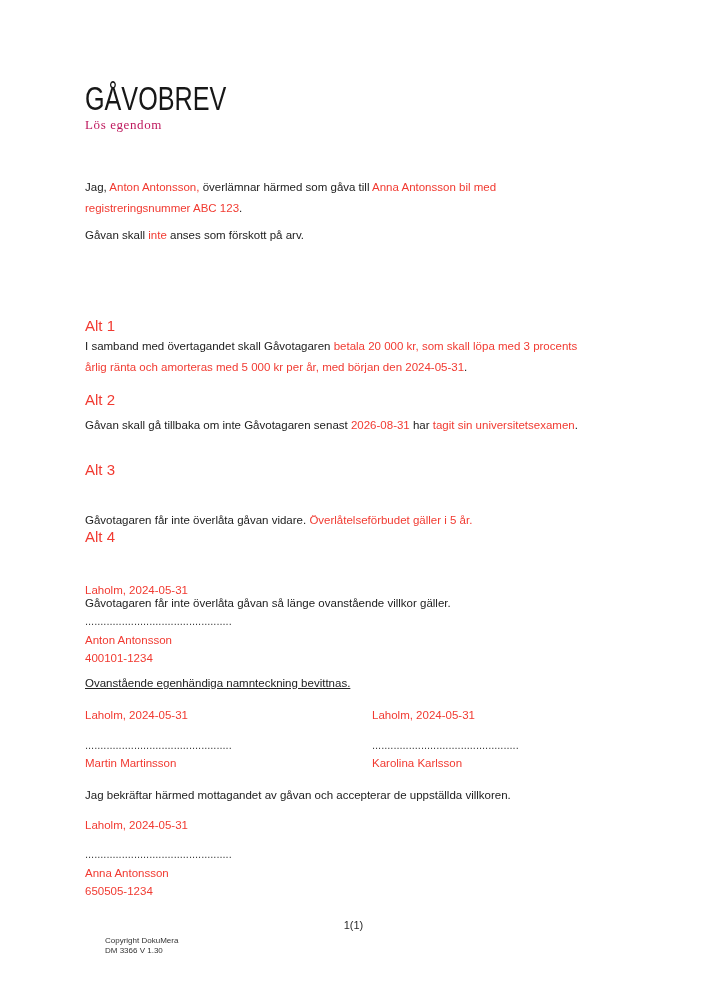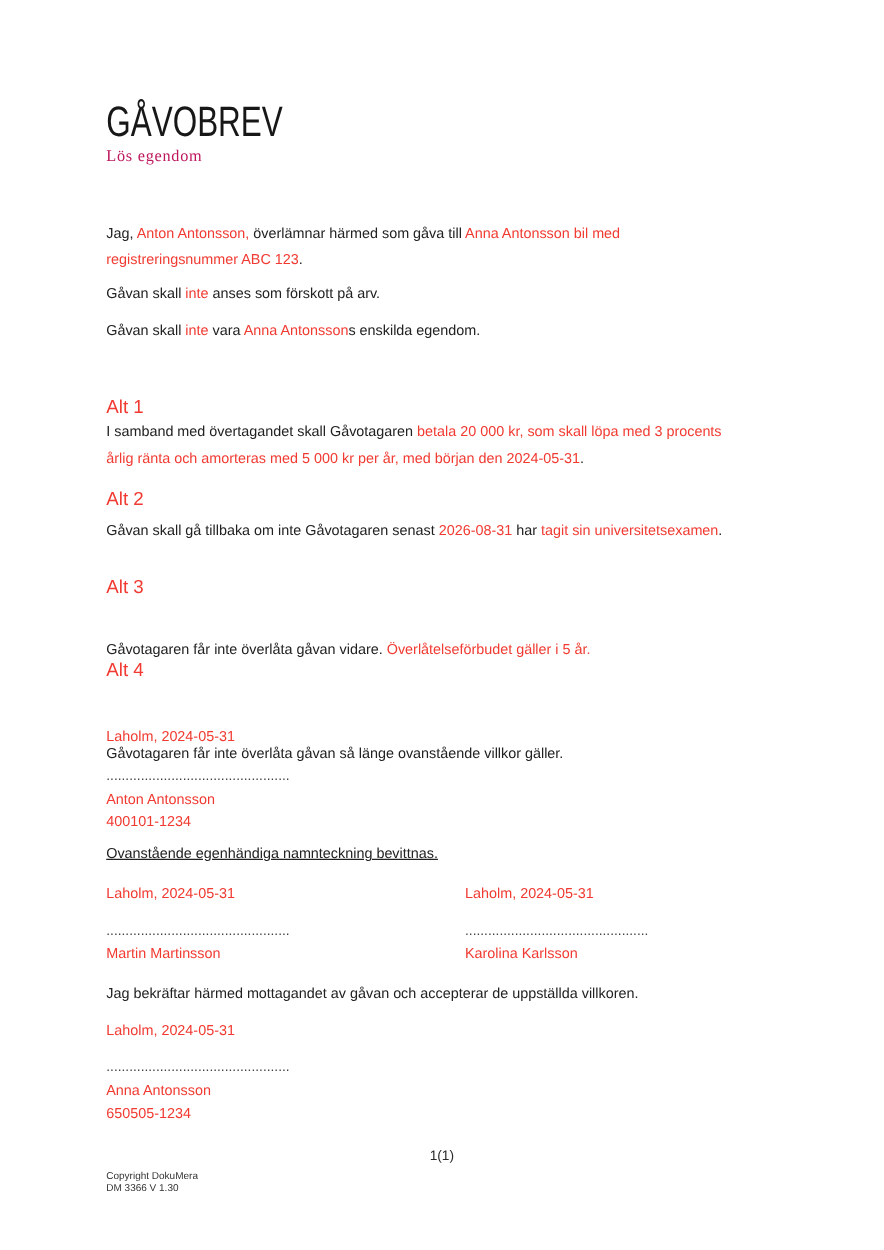--- a/index.html
+++ b/index.html
@@ -13,37 +13,36 @@
   .title {
     font-size:34px; line-height:34px; font-weight:400; color:#171717;
     transform:scaleX(0.74); transform-origin:0 0; letter-spacing:0;
   }
   .subtitle { font-size:13px; line-height:16px; letter-spacing:0.6px; color:#be185d;font-family:Liberation Serif, serif; }
   .h { font-size:15px; line-height:20px; color:var(--red); font-weight:400; }
   .red { color:var(--red); }
   .sigline { line-height:18px; }
   .dots { font-size:11px; line-height:21px; letter-spacing:0px; color:#3f3f3f; }
   .pagenum { left:0; width:707px; text-align:center; font-size:11px; line-height:18px; color:#2a2a2a; }
-  .copyright { font-size:8px; line-height:10px; color:#333; }
+  .copyright { font-size:8px; line-height:10px; color:#333;margin-left:20px; }
 </style>
 </head>
 <body>
 
 <div class="page">
 
   <div class="abs title" style="top:81px;">GÅVOBREV</div>
   <div class="abs subtitle" style="top:117px;">Lös egendom</div>
 
   <div class="abs" style="top:177px;">
     <div><span>Jag, </span><span class="red">Anton Antonsson,</span><span> överlämnar härmed som gåva till </span><span class="red">Anna Antonsson bil med</span></div>
     <div><span class="red">registreringsnummer ABC 123</span><span>.</span></div>
   </div>
 
   <div class="abs" style="top:225px;"><span>Gåvan skall </span><span class="red">inte</span><span> anses som förskott på arv.</span></div>
-  <div class="abs" style="top:255px;"><span>Gåvan skall </span><span class="red">inte</span><span> vara </span><span class="red">Anna Antonsson</span><span>s enskilda egendom.</span></div>
 
   <div class="abs h" style="top:300px;margin-top:16px;">Alt 1</div>
   <div class="abs" style="top:336px;">
     <div><span>I samband med övertagandet skall Gåvotagaren </span><span class="red">betala 20 000 kr, som skall löpa med 3 procents</span></div>
     <div><span class="red">årlig ränta och amorteras med 5 000 kr per år, med början den 2024-05-31</span><span>.</span></div>
   </div>
 
   <div class="abs h" style="top:390px;">Alt 2</div>
   <div class="abs" style="top:415px;"><span>Gåvan skall gå tillbaka om inte Gåvotagaren senast </span><span class="red">2026-08-31</span><span> har </span><span class="red">tagit sin universitetsexamen</span><span>.</span></div>
 

